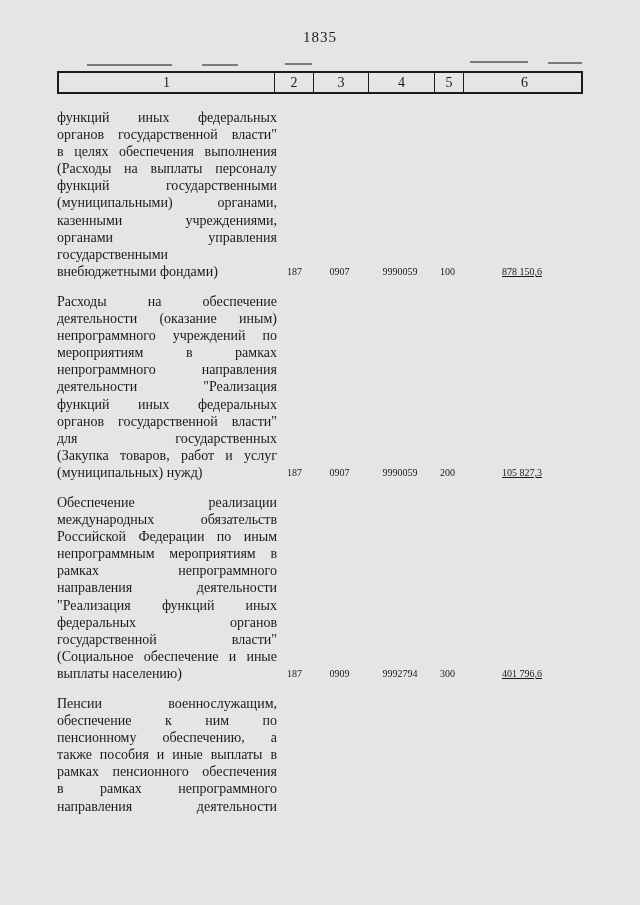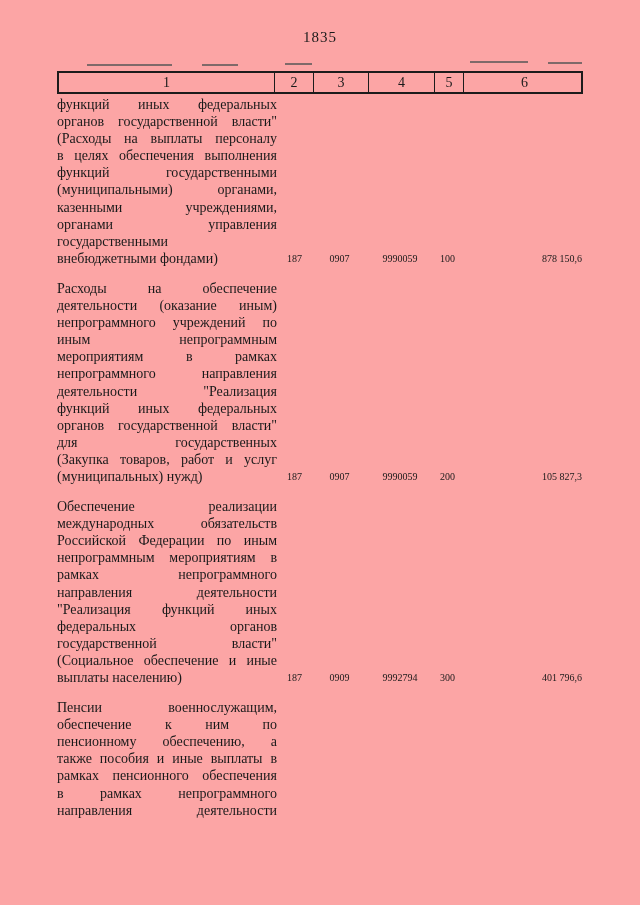--- a/index.html
+++ b/index.html
@@ -4,21 +4,21 @@
 <style>
   html, body {
     margin: 0;
     padding: 0;
     background: #ffffff;
   }
   .page {
     position: relative;
     width: 640px;
     height: 905px;
-    background: #fca5a5;
+    background: #e5e5e5;
     font-family: "Liberation Serif", serif;
     color: #1a1a1a;
     overflow: hidden;
   }
   .page-number {
     position: absolute;
     top: 29px;
     left: 0;
     width: 100%;
     text-align: center;
@@ -37,21 +37,21 @@
     border: 2px solid #1c1c1c;
     height: 19px;
   }
   .hcell {
     border-right: 1.5px solid #1c1c1c;
     text-align: center;
     font-size: 14px;
     line-height: 19px;
   }
   .hcell:last-child { border-right: none; }
-  .tbody { margin-top: 2px; }
+  .tbody { margin-top: 15px; }
   .trow {
     display: grid;
     grid-template-columns: 220px 35px 55px 66px 29px 121px;
     margin-bottom: 13px;
   }
   .rowtext {
     font-size: 14px;
     line-height: 17.1px;
   }
   .line {
@@ -60,21 +60,21 @@
     text-justify: inter-word;
   }
   .line.noj { text-align-last: left; }
   .cv {
     align-self: end;
     font-size: 10px;
     line-height: 17.1px;
     text-align: center;
     white-space: nowrap;
   }
-  .cv.amount { text-align: right; padding-right: 1px; }
+  .cv.amount { padding-right: 1px; text-decoration: underline; }
   .artifact {
     position: absolute;
     height: 2px;
     background: #555555;
     opacity: 0.75;
   }
 </style>
 </head>
 <body>
 
@@ -97,41 +97,40 @@
       <div class="hcell">3</div>
       <div class="hcell">4</div>
       <div class="hcell">5</div>
       <div class="hcell">6</div>
     </div>
     <div class="tbody" id="tbody">
         <div class="trow">
     <div class="rowtext">
             <div class="line">функций иных федеральных</div>
             <div class="line">органов государственной власти"</div>
+            <div class="line">в целях обеспечения выполнения</div>
             <div class="line">(Расходы на выплаты персоналу</div>
-            <div class="line">в целях обеспечения выполнения</div>
             <div class="line">функций государственными</div>
             <div class="line">(муниципальными) органами,</div>
             <div class="line">казенными учреждениями,</div>
             <div class="line">органами управления</div>
             <div class="line">государственными</div>
             <div class="line noj">внебюджетными фондами)</div>
           </div>
     <div class="cv">187</div>
     <div class="cv">0907</div>
     <div class="cv">9990059</div>
     <div class="cv">100</div>
     <div class="cv amount">878 150,6</div>
   </div>
         <div class="trow">
     <div class="rowtext">
             <div class="line">Расходы на обеспечение</div>
             <div class="line">деятельности (оказание иным)</div>
             <div class="line">непрограммного учреждений по</div>
-            <div class="line">иным непрограммным</div>
             <div class="line">мероприятиям в рамках</div>
             <div class="line">непрограммного направления</div>
             <div class="line">деятельности "Реализация</div>
             <div class="line">функций иных федеральных</div>
             <div class="line">органов государственной власти"</div>
             <div class="line">для государственных</div>
             <div class="line">(Закупка товаров, работ и услуг</div>
             <div class="line noj">(муниципальных) нужд)</div>
           </div>
     <div class="cv">187</div>

